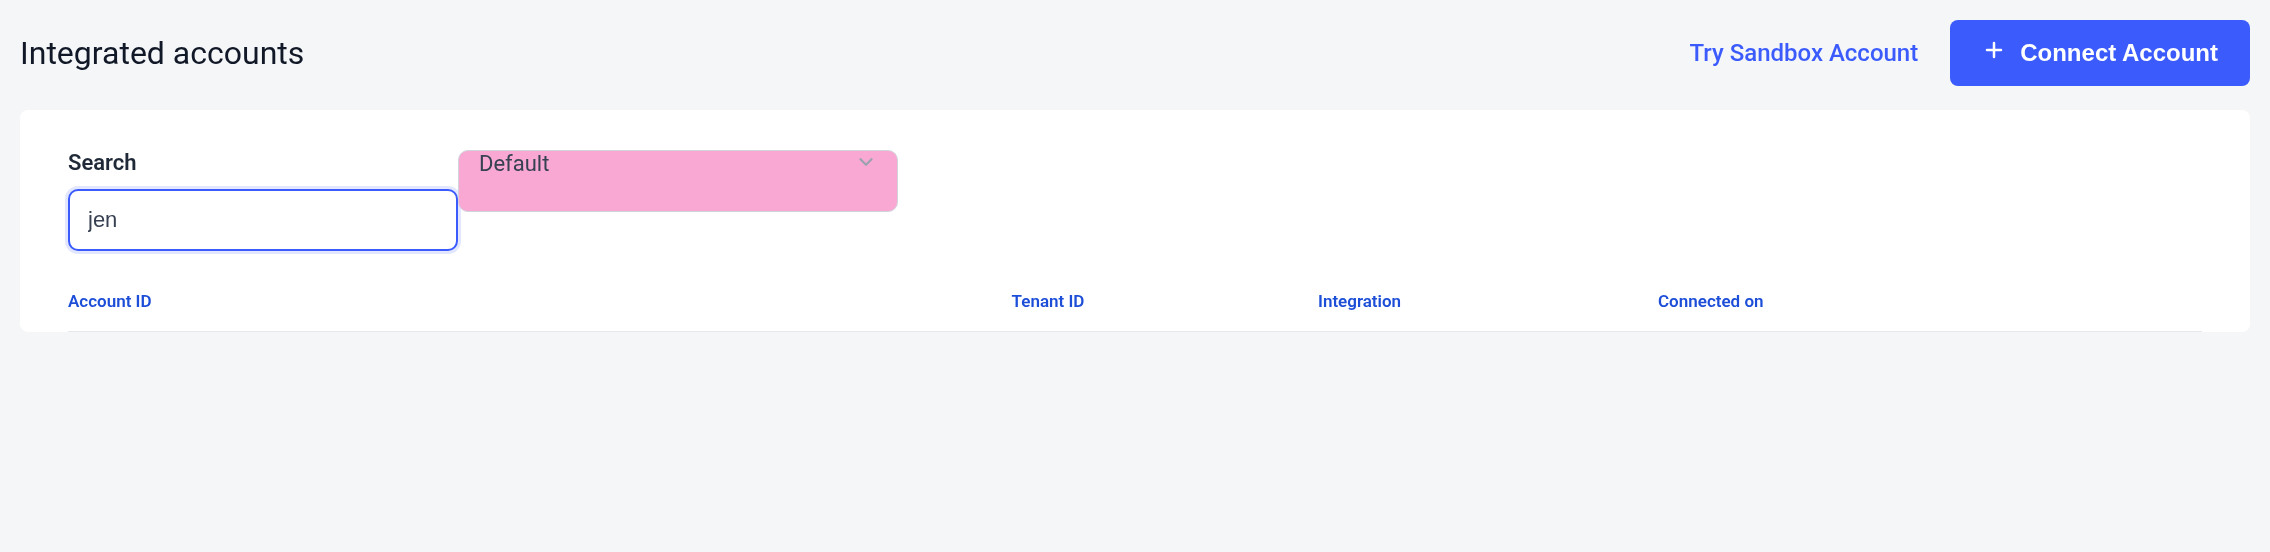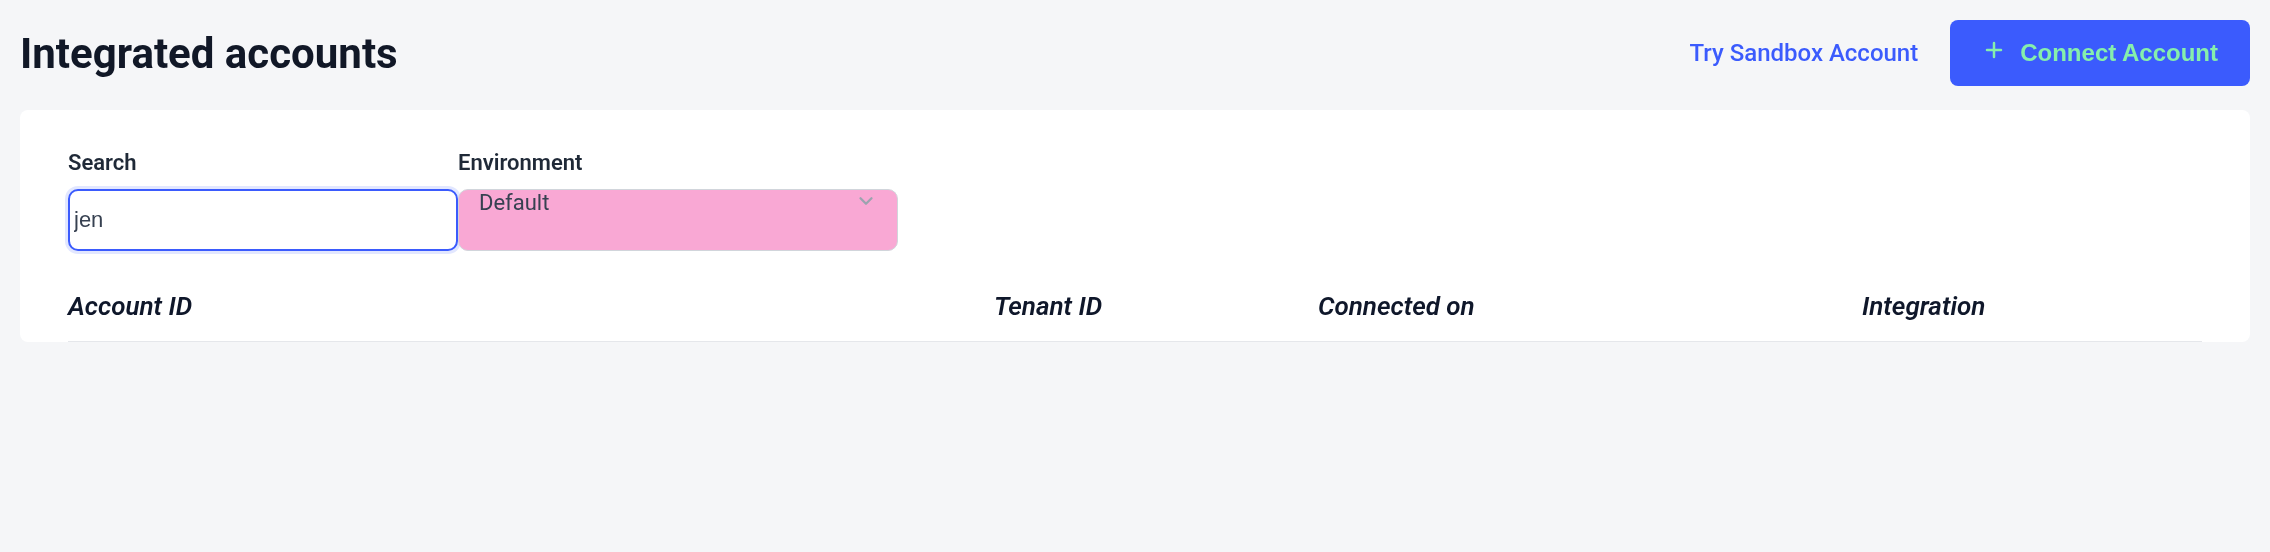--- a/index.html
+++ b/index.html
@@ -17,41 +17,41 @@
     .page-container {
       padding: 20px;
     }
     .header {
       display: flex;
       align-items: center;
       justify-content: space-between;
       padding: 0 0 24px 0;
     }
     .page-title {
-      font-size: 42px;
-      font-weight: 700;
+      font-size: 32px;
+      font-weight: 400;
       color: #111827;
     }
     .header-actions {
       display: flex;
       align-items: center;
       gap: 32px;
     }
     .sandbox-link {
       color: #3b5bfd;
       font-size: 24px;
       font-weight: 500;
       cursor: pointer;
     }
     .connect-btn {
       display: inline-flex;
       align-items: center;
       gap: 14px;
       background: #3b5bfd;
-      color: #86efac;
+      color: #ffffff;
       border: none;
       border-radius: 8px;
       padding: 18px 32px;
       font-size: 24px;
       font-weight: 600;
       cursor: pointer;
     }
     .connect-btn svg {
       width: 24px;
       height: 24px;
@@ -73,21 +73,21 @@
     .field-label {
       font-size: 22px;
       font-weight: 600;
       color: #1f2937;
     }
     .search-input {
       width: 390px;
       height: 62px;
       border: 2px solid #3b5bfd;
       border-radius: 10px;
-      padding: 0 4px;
+      padding: 0 18px;
       font-size: 22px;
       color: #374151;
       outline: none;
       box-shadow: 0 0 0 3px rgba(59,91,253,0.15);
     }
     .env-select {
       width: 440px;
       height: 62px;
       border: 1px solid #d1d5db;
       border-radius: 10px;
@@ -107,24 +107,23 @@
     }
     .table {
       width: 100%;
     }
     .table-header {
       display: flex;
       border-bottom: 1px solid #e5e7eb;
       padding-bottom: 20px;
     }
     .th {
-      font-size: 26px;
+      font-size: 17px;
       font-weight: 600;
-      color: #0f172a;
-      font-style: italic;
+      color: #1d4ed8;
     }
     .col-account { width: 710px; }
     .col-tenant { width: 540px; text-align: center; }
     .col-integration { width: 340px; }
     .col-connected { flex: 1; }
     .table-row {
       display: flex;
       align-items: center;
       padding-top: 24px;
       padding-bottom: 8px;
@@ -166,35 +165,34 @@
     </div>
   </div>
 
   <div class="card">
     <div class="filters">
       <div class="field">
         <label class="field-label">Search</label>
         <input class="search-input" type="text" value="jen" style="">
       </div>
       <div class="field">
-        <label class="field-label">Environment</label>
         <div class="env-select">
           <span>Default</span>
           <span>
             <svg viewBox="0 0 24 24" fill="none" stroke="currentColor" stroke-width="2.5" stroke-linecap="round" stroke-linejoin="round">
               <polyline points="6 9 12 15 18 9"></polyline>
             </svg>
           </span>
         </div>
       </div>
     </div>
 
     <div class="table">
       <div class="table-header">
         <div class="th col-account">Account ID</div>
         <div class="th col-tenant">Tenant ID</div>
+        <div class="th col-integration">Integration</div>
         <div class="th col-connected">Connected on</div>
-        <div class="th col-integration">Integration</div>
       </div>
 
     </div>
   </div>
 </div>
 
 </body></html>

